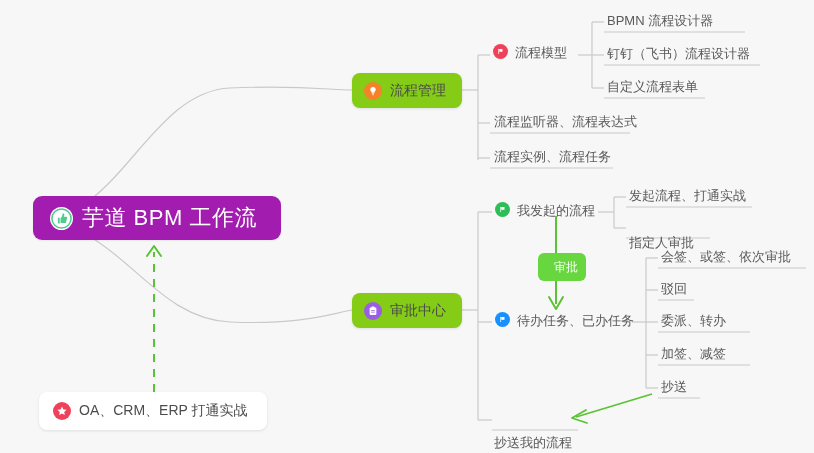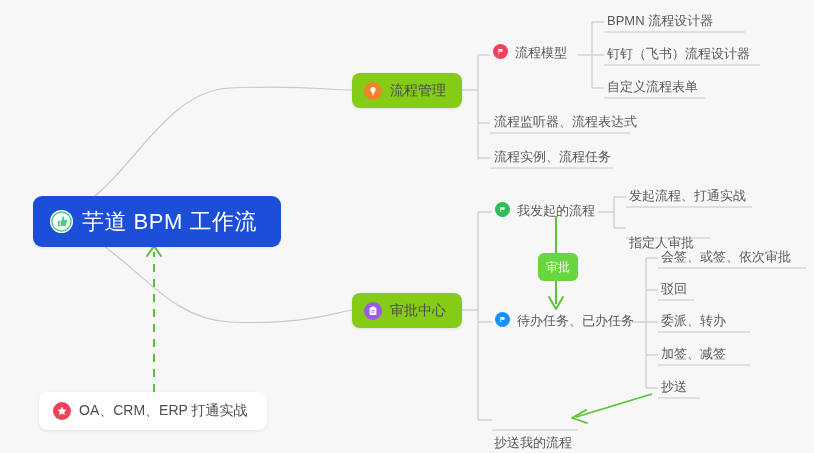--- a/index.html
+++ b/index.html
@@ -26,22 +26,22 @@
     height: 453px;
     pointer-events: none;
   }
 
   
   .root-node {
     position: absolute;
     left: 33px;
     top: 196px;
     width: 248px;
-    height: 51px;
-    background: #1d4ed8;
+    height: 44px;
+    background: #a21caf;
     border-radius: 9px;
     display: flex;
     align-items: center;
     box-sizing: border-box;
     padding-left: 17px;
     box-shadow: 0 1px 2px rgba(0,0,0,0.07);
   }
   .root-label {
     color: #ffffff;
     font-size: 22px;
@@ -111,20 +111,21 @@
     position: absolute;
     left: 538px;
     top: 253px;
     width: 40px;
     height: 28px;
     background: #67d63f;
     border-radius: 6px;
     display: flex;
     align-items: center;
     justify-content: center;
+    padding-left: 8px;
   }
   .tag-box span {
     color: #ffffff;
     font-size: 12px;
     white-space: nowrap;
   }
 
   
   .ricon {
     width: 18px;

